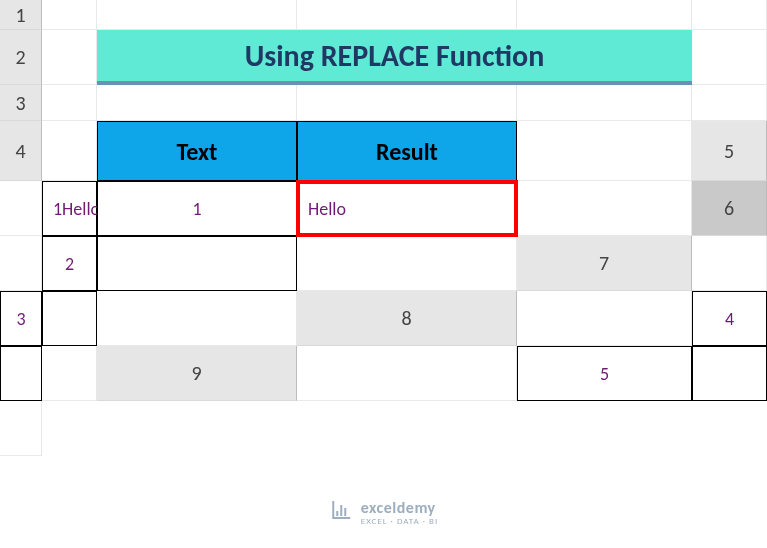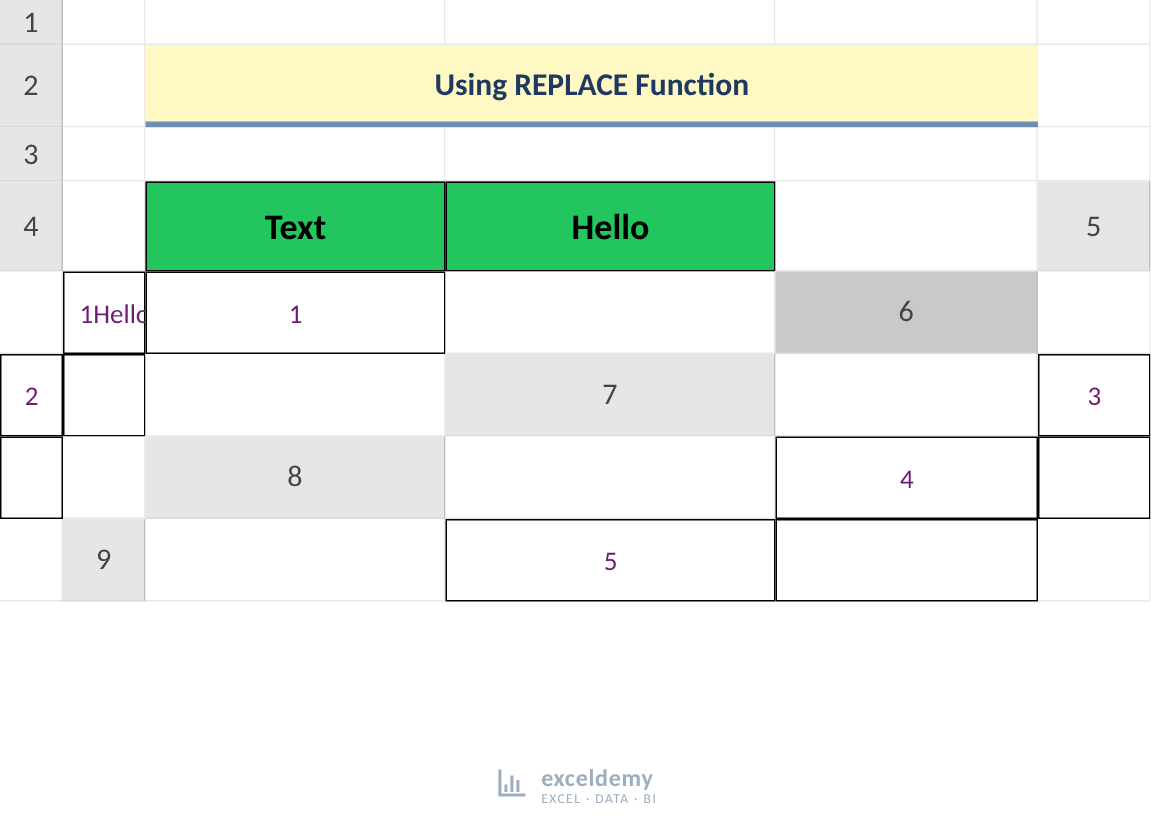--- a/index.html
+++ b/index.html
@@ -31,31 +31,31 @@
     background: #c9c9c9;
   }
   .cell-blank {
     border-right: 1px solid #e8e8e8;
     border-bottom: 1px solid #e8e8e8;
     background: #ffffff;
   }
   .title-banner {
     grid-column: 3 / 6;
     grid-row: 2;
-    background: #fef9c3;
+    background: #5eead4;
     border-bottom: 4px solid #6b8fb8;
     display: flex;
     align-items: center;
     justify-content: center;
-    font-size: 21px;
+    font-size: 30px;
     font-weight: bold;
     color: #203864;
   }
   .header-cell {
-    background: #22c55e;
+    background: #0ea5e9;
     border: 1px solid #000;
     display: flex;
     align-items: center;
     justify-content: center;
     font-size: 24px;
     font-weight: bold;
     color: #000;
   }
   .data-cell {
     background: #ffffff;
@@ -73,21 +73,21 @@
   }
   .result-highlight::after {
     content: '';
     position: absolute;
     top: -2px; left: -2px; right: -2px; bottom: -2px;
     border: 4px solid #ff0000;
     pointer-events: none;
   }
   .watermark {
     position: absolute;
-    bottom: 9px;
+    bottom: 22px;
     left: 50%;
     transform: translateX(-50%);
     display: flex;
     align-items: center;
     gap: 8px;
     color: #8ca1b3;
     font-size: 16px;
     opacity: 0.85;
   }
   .watermark svg { width: 24px; height: 24px; fill: #8ca1b3; }
@@ -115,27 +115,28 @@
   <div class="row-header">3</div>
   <div class="cell-blank"></div>
   <div class="cell-blank"></div>
   <div class="cell-blank"></div>
   <div class="cell-blank"></div>
   <div class="cell-blank"></div>
 
   <div class="row-header">4</div>
   <div class="cell-blank"></div>
   <div class="header-cell">Text</div>
-  <div class="header-cell">Hello</div>
+  <div class="header-cell">Result</div>
   <div class="cell-blank"></div>
 
   <div class="row-header">5</div>
   <div class="cell-blank"></div>
   <div class="data-cell left">1Hello</div>
   <div class="data-cell center">1</div>
+  <div class="data-cell left result-highlight">Hello</div>
   <div class="cell-blank"></div>
 
   <div class="row-header selected">6</div>
   <div class="cell-blank"></div>
   <div class="data-cell center">2</div>
   <div class="data-cell left"></div>
   <div class="cell-blank"></div>
 
   <div class="row-header">7</div>
   <div class="cell-blank"></div>

